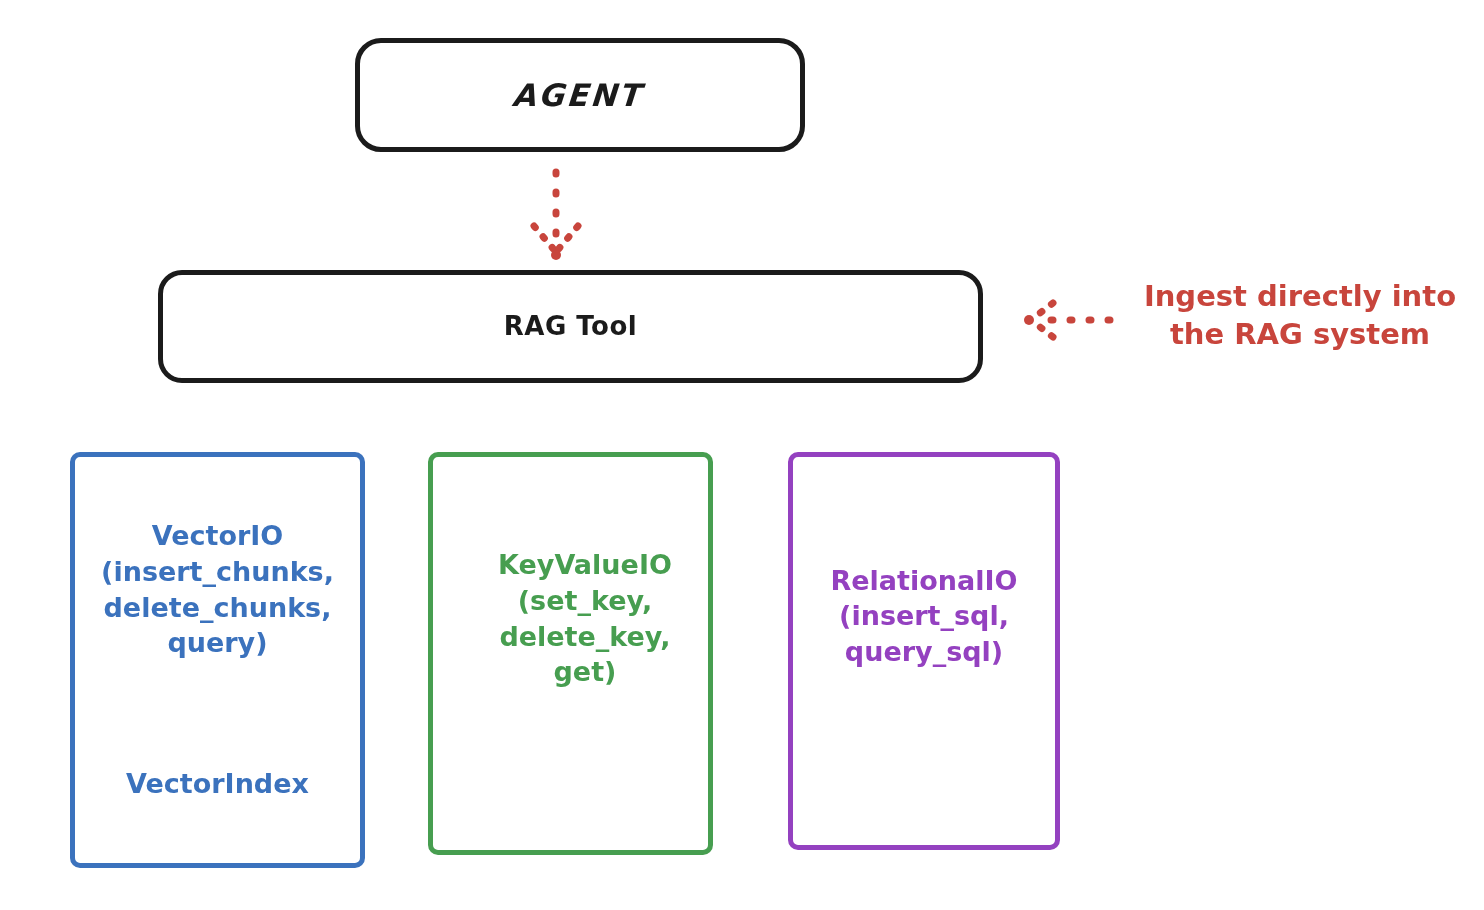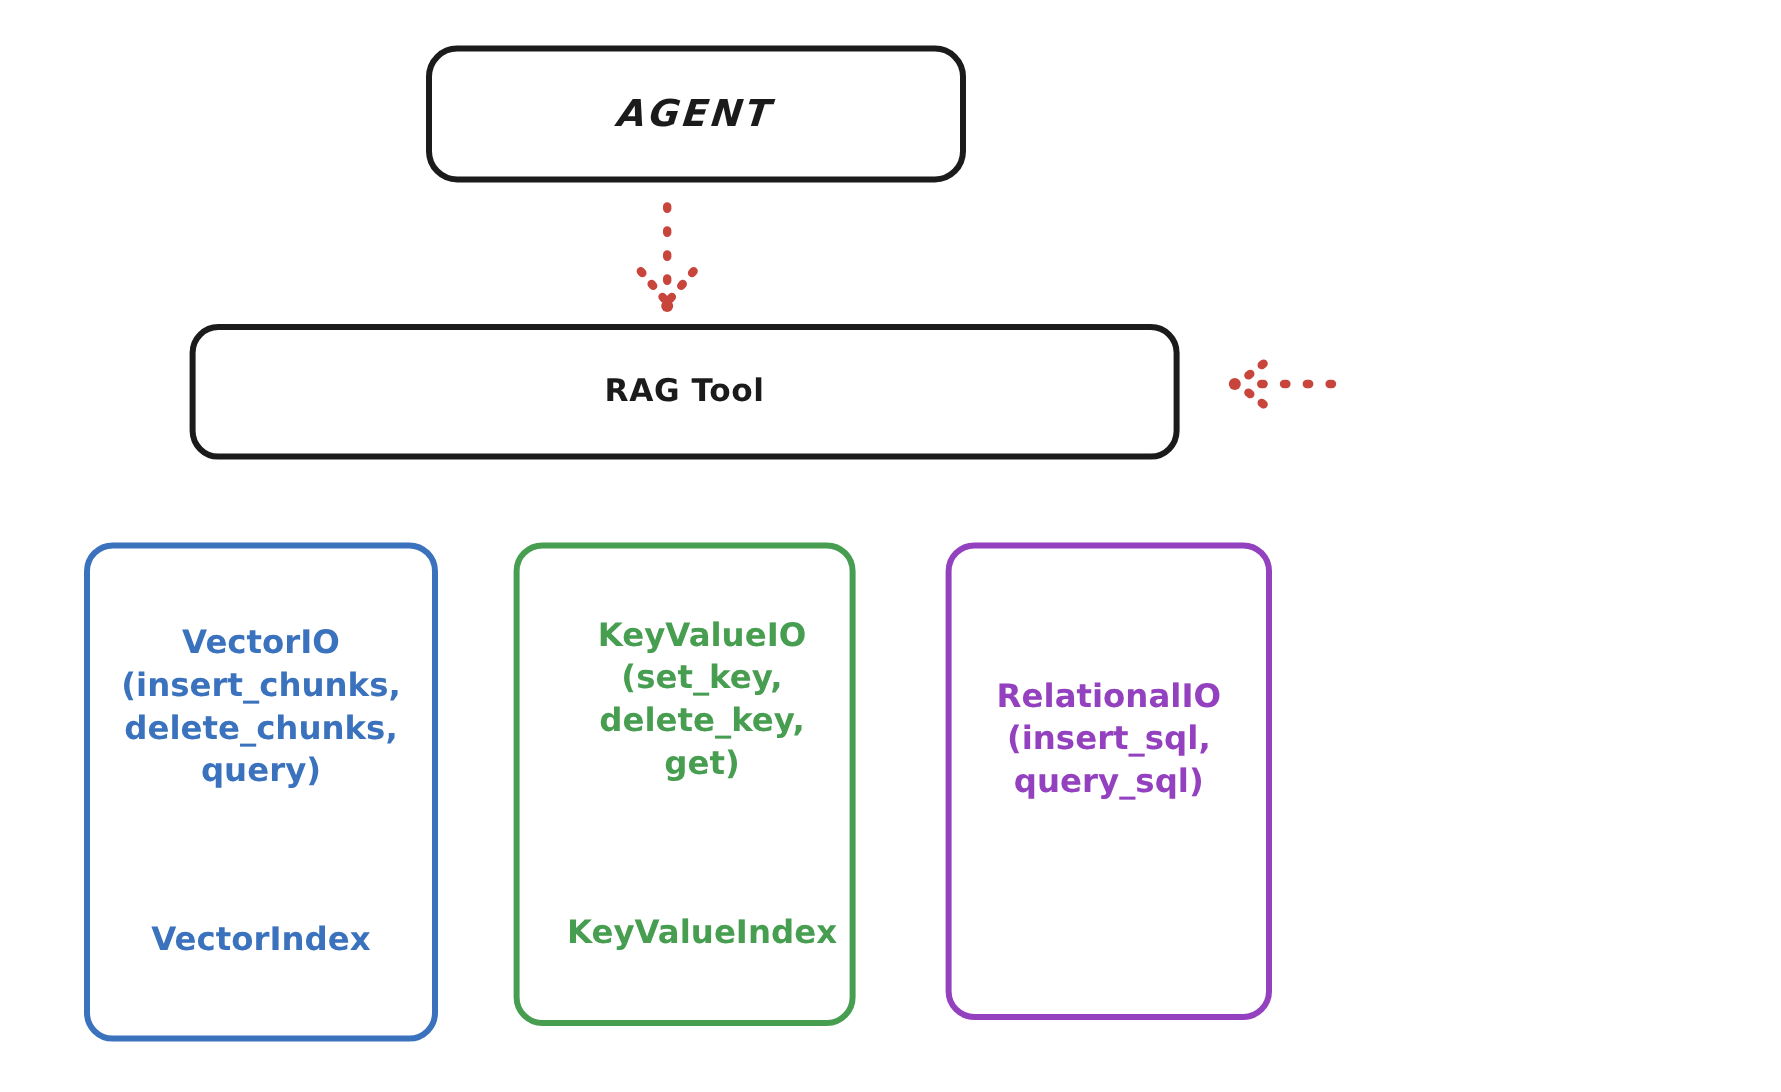--- a/index.html
+++ b/index.html
@@ -57,21 +57,21 @@
   .ragtool-label {
     font-size: 26px;
     font-weight: 600;
     letter-spacing: 0.5px;
   }
 
   
   .node.leaf {
     border-width: 5px;
     border-style: solid;
-    border-radius: 24px;
+    border-radius: 10px;
     align-items: center;
   }
   .node.leaf .node-label {
     font-size: 27px;
     font-weight: 600;
     line-height: 1.32;
   }
   .leaf-block { display: block; }
   .leaf-gap { display: block; height: 34px; }
 
@@ -122,33 +122,34 @@
       <span class="leaf-block">VectorIndex</span>
     </div>
   </div>
 
   <div class="node leaf green" style="left:428px; top:452px; width:285px; height:403px;padding-left:29px;">
     <div class="node-label">
       <span class="leaf-block">KeyValueIO
 (set_key,
 delete_key, get)</span>
       <span class="leaf-gap"></span>
-      <span class="leaf-block">KeyValueIndex</span>
     </div>
   </div>
 
   <div class="node leaf purple" style="left:788px; top:452px; width:272px; height:398px;">
     <div class="node-label">
       <span class="leaf-block">RelationalIO
 (insert_sql,
 query_sql)</span>
       <span class="leaf-gap"></span>
     </div>
   </div>
 
+  <div class="annotation" style="left:1135px; top:278px; width:330px; color:#c8453c;">Ingest directly into
+the RAG system</div>
 
   <svg id="overlay" viewBox="0 0 1484 910">
 
     <g>
       <line x1="556" y1="172" x2="556" y2="240" stroke="#c8453c" stroke-width="7" stroke-linecap="round" stroke-dasharray="2 18"></line>
 
       <line x1="534" y1="226" x2="556" y2="252" stroke="#c8453c" stroke-width="7" stroke-linecap="round" stroke-dasharray="2 12"></line>
       <line x1="578" y1="226" x2="556" y2="252" stroke="#c8453c" stroke-width="7" stroke-linecap="round" stroke-dasharray="2 12"></line>
       <circle cx="556" cy="255" r="5" fill="#c8453c"></circle>
     </g>

